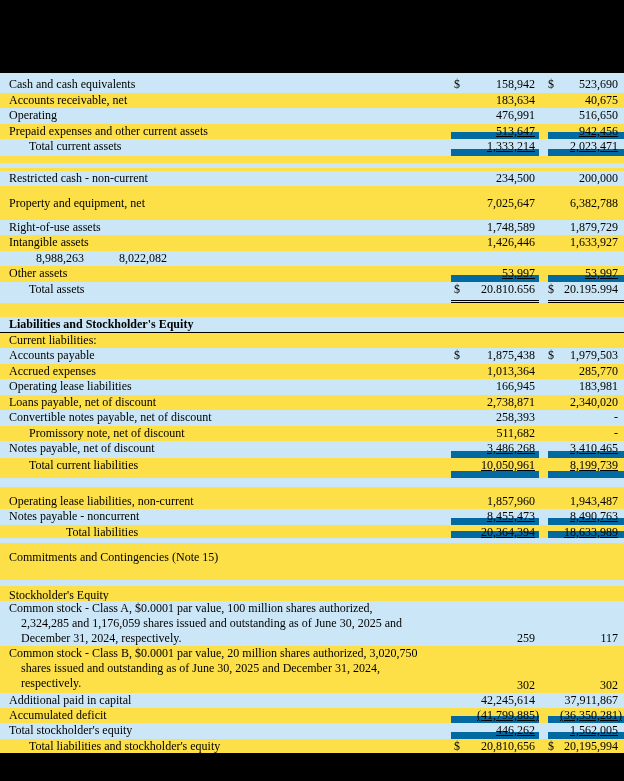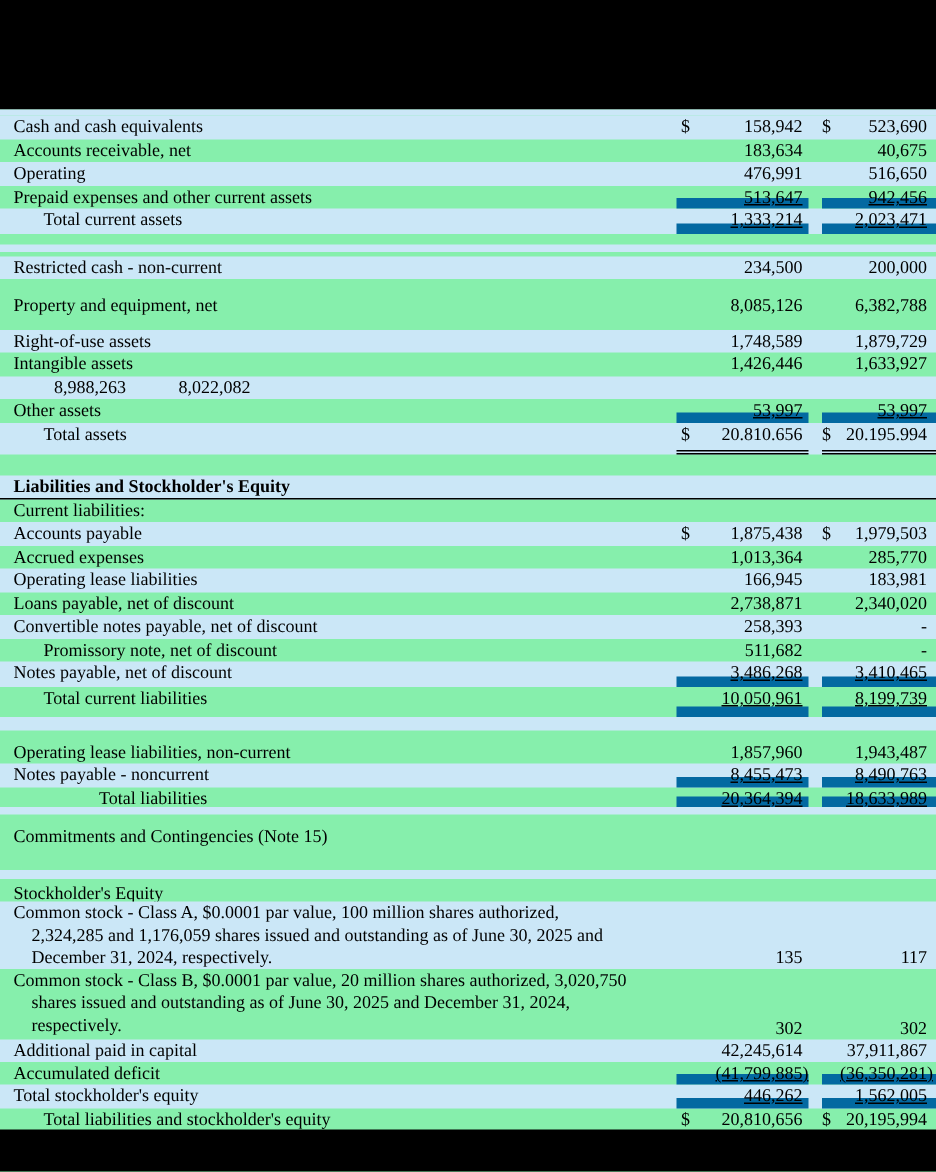--- a/index.html
+++ b/index.html
@@ -3,21 +3,21 @@
 <meta charset="utf-8">
 <style>
   html,body{margin:0;padding:0;}
   body{
     width:624px;height:781px;position:relative;background:#000;
     font-family:"Liberation Serif","DejaVu Serif",serif;
     overflow:hidden;
   }
   #sheet{
     position:absolute;left:0;top:73px;width:624px;height:680px;
-    background:#86efac;color:#000;
+    background:#fde047;color:#000;
   }
   .row{display:flex;box-sizing:border-box;font-size:12px;line-height:15px;}
   .row.blue{background:var(--stripe,#cbe7f7);}
   .row.hdrline{border-bottom:1px solid #000;}
   .row.bold{font-weight:bold;}
   .lbl{flex:1 1 auto;white-space:nowrap;overflow:hidden;}
   .ind1{padding-left:9px;}
   .ind2{padding-left:29px;}
   .lbl .cont{padding-left:12px;}
   .c2,.c3{display:flex;box-sizing:border-box;align-items:flex-start;justify-content:flex-end;white-space:nowrap;}
@@ -96,21 +96,21 @@
         <span class="num">234,500</span>
       </div>
       <div class="colgap"></div>
       <div class="c3">
         <span class="num">200,000</span>
       </div>
     </div>
     <div class="row " style="height: 34px; align-items: center;">
       <div class="lbl ind1">Property and equipment, net</div>
       <div class="c2">
-        <span class="num">8,085,126</span>
+        <span class="num">7,025,647</span>
       </div>
       <div class="colgap"></div>
       <div class="c3">
         <span class="num">6,382,788</span>
       </div>
     </div>
     <div class="row blue" style="height: 15px;">
       <div class="lbl ind1">Right-of-use assets</div>
       <div class="c2">
         <span class="num">1,748,589</span>
@@ -293,21 +293,21 @@
     <div class="row " style="height: 13px;">
       <div class="lbl ind1">Stockholder's Equity</div>
     </div>
     <div class="row blue multi" style="height: 45px;">
       <div class="lbl ind1">
         <div class="">Common stock - Class A, $0.0001 par value, 100 million shares authorized,</div>
         <div class="cont">2,324,285 and 1,176,059 shares issued and outstanding as of June 30, 2025 and</div>
         <div class="cont">December 31, 2024, respectively.</div>
       </div>
       <div class="c2">
-        <span class="num">135</span>
+        <span class="num">259</span>
       </div>
       <div class="colgap"></div>
       <div class="c3">
         <span class="num">117</span>
       </div>
     </div>
     <div class="row  multi" style="height: 47px;">
       <div class="lbl ind1">
         <div class="">Common stock - Class B, $0.0001 par value, 20 million shares authorized, 3,020,750</div>
         <div class="cont">shares issued and outstanding as of June 30, 2025 and December 31, 2024,</div>

